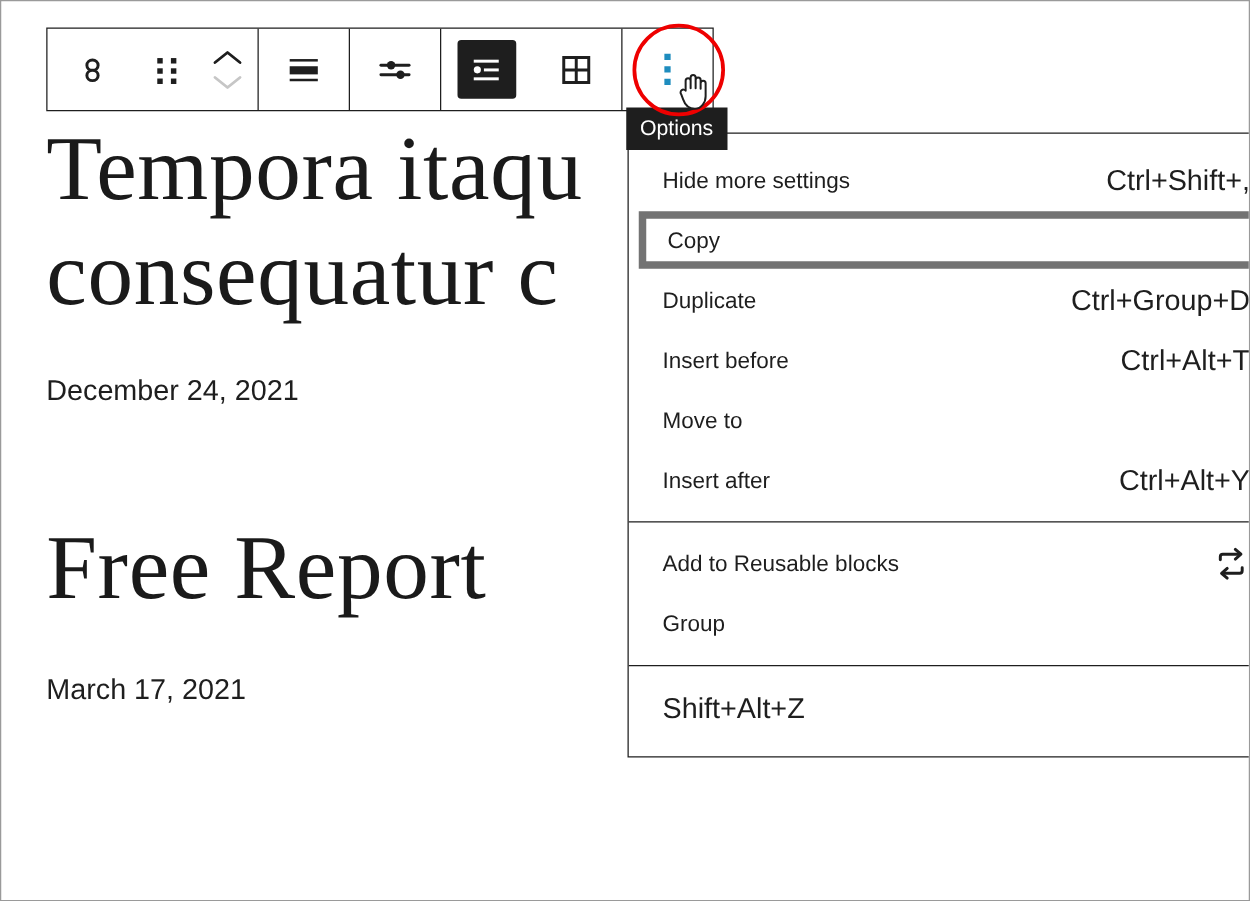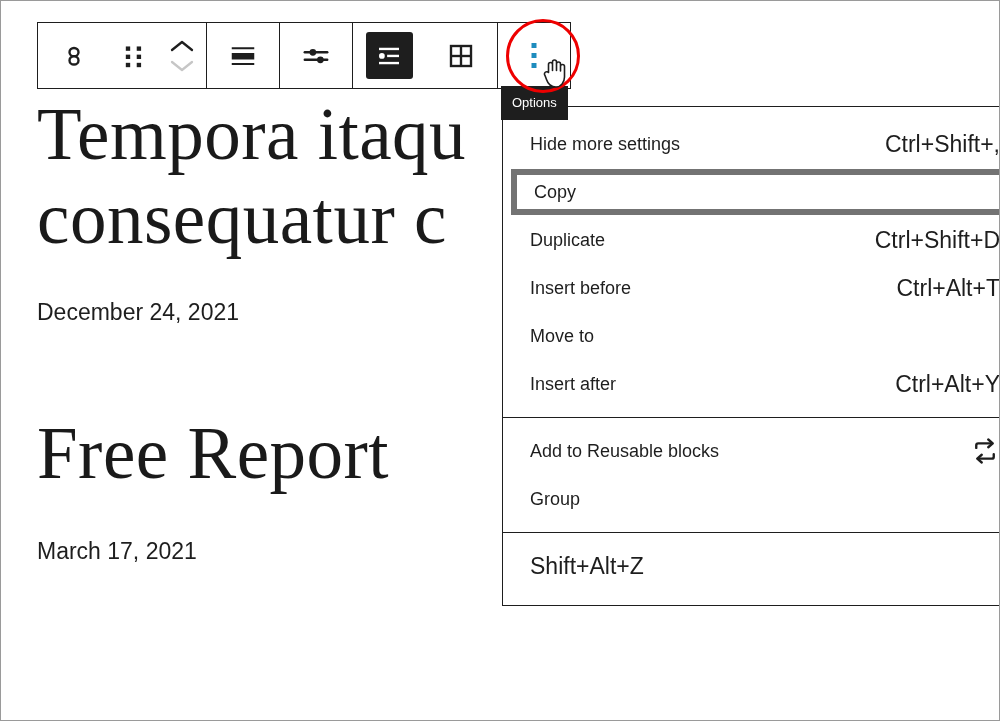--- a/index.html
+++ b/index.html
@@ -73,21 +73,21 @@
     z-index: 15;
     pointer-events: none;
   }
 
   
   .tooltip {
     position: absolute;
     left: 500px; top: 85px;
     background: #1e1e1e;
     color: #ffffff;
-    font-size: 13px;
+    font-size: 17px;
     line-height: 34px;
     height: 34px;
     padding: 0 11px;
     white-space: nowrap;
     z-index: 13;
   }
 
   
   .menu {
     position: absolute;
@@ -279,21 +279,21 @@
       <div class="menu-item">
         <span class="mi-label">Hide more settings</span>
         <span class="mi-right">Ctrl+Shift+,</span>
       </div>
       <div class="menu-item focused">
         <span class="mi-label">Copy</span>
         <span class="mi-right"></span>
       </div>
       <div class="menu-item">
         <span class="mi-label">Duplicate</span>
-        <span class="mi-right">Ctrl+Shift+D</span>
+        <span class="mi-right">Ctrl+Group+D</span>
       </div>
       <div class="menu-item">
         <span class="mi-label">Insert before</span>
         <span class="mi-right">Ctrl+Alt+T</span>
       </div>
       <div class="menu-item">
         <span class="mi-label">Move to</span>
         <span class="mi-right"></span>
       </div>
       <div class="menu-item">

